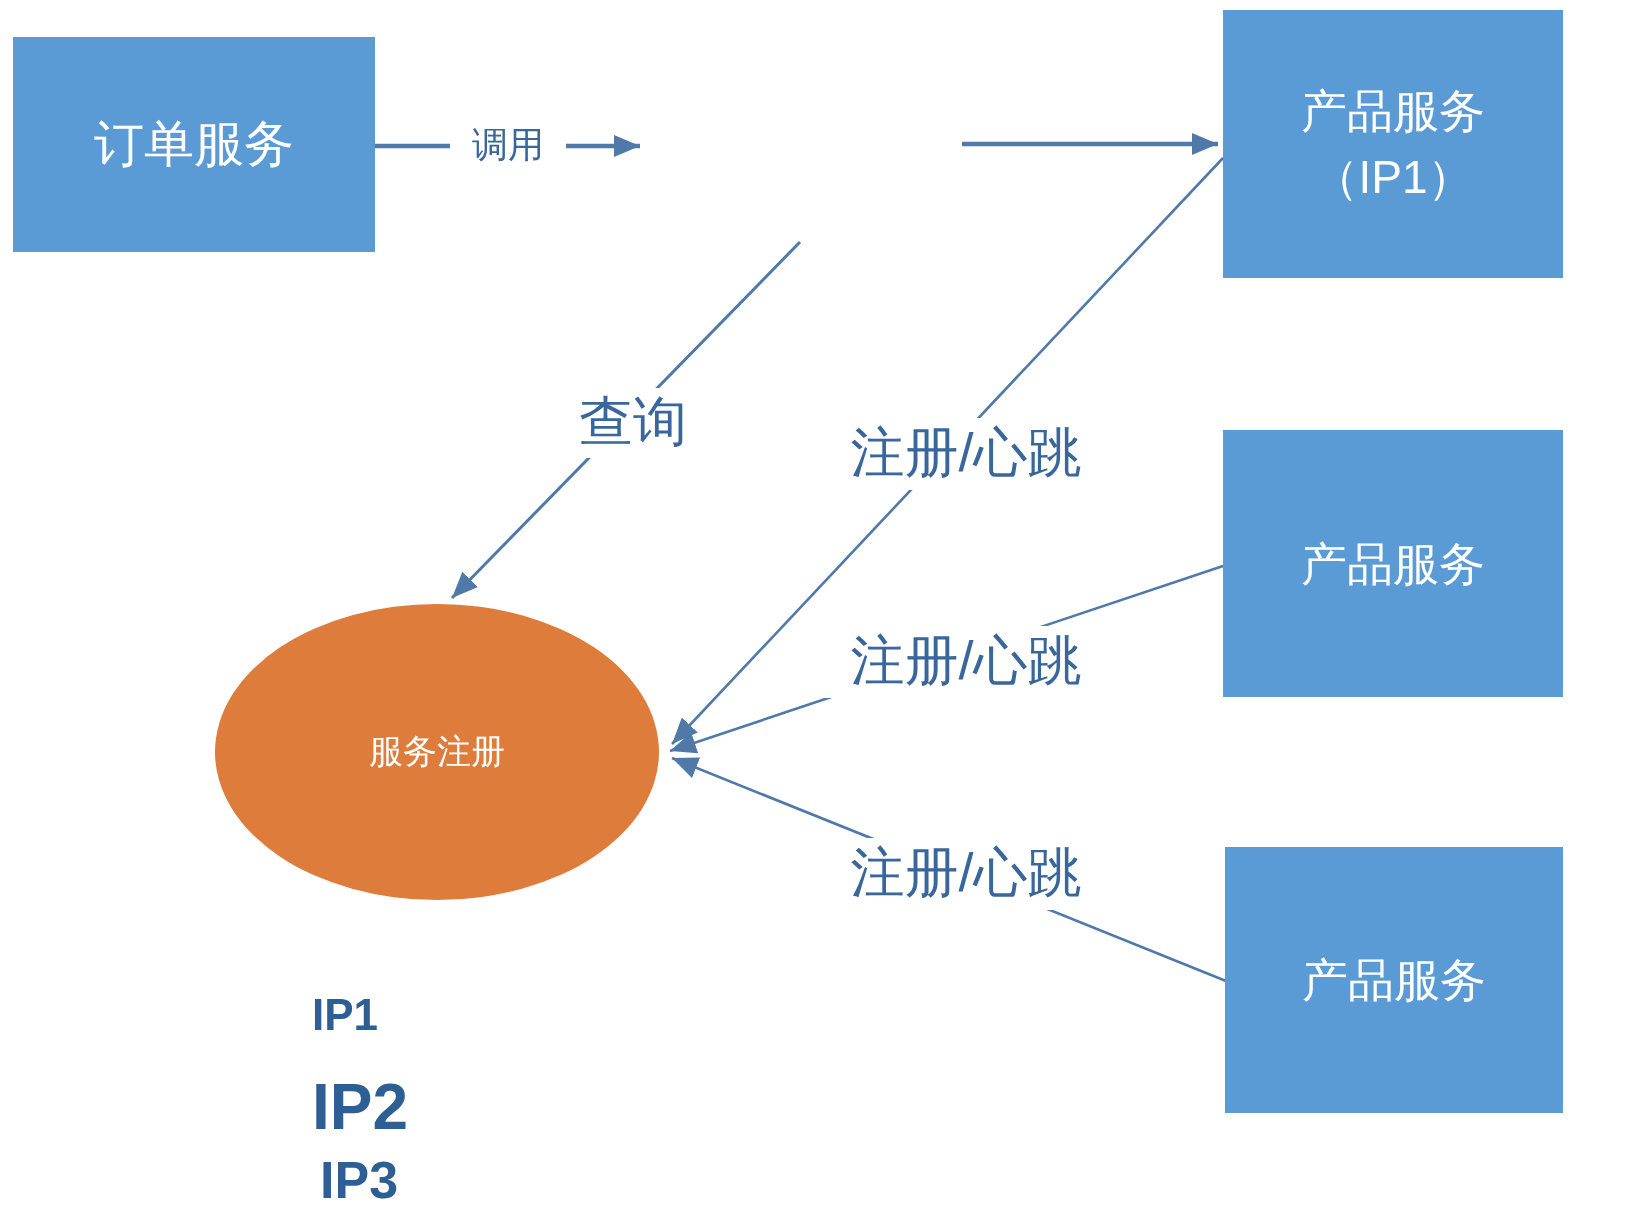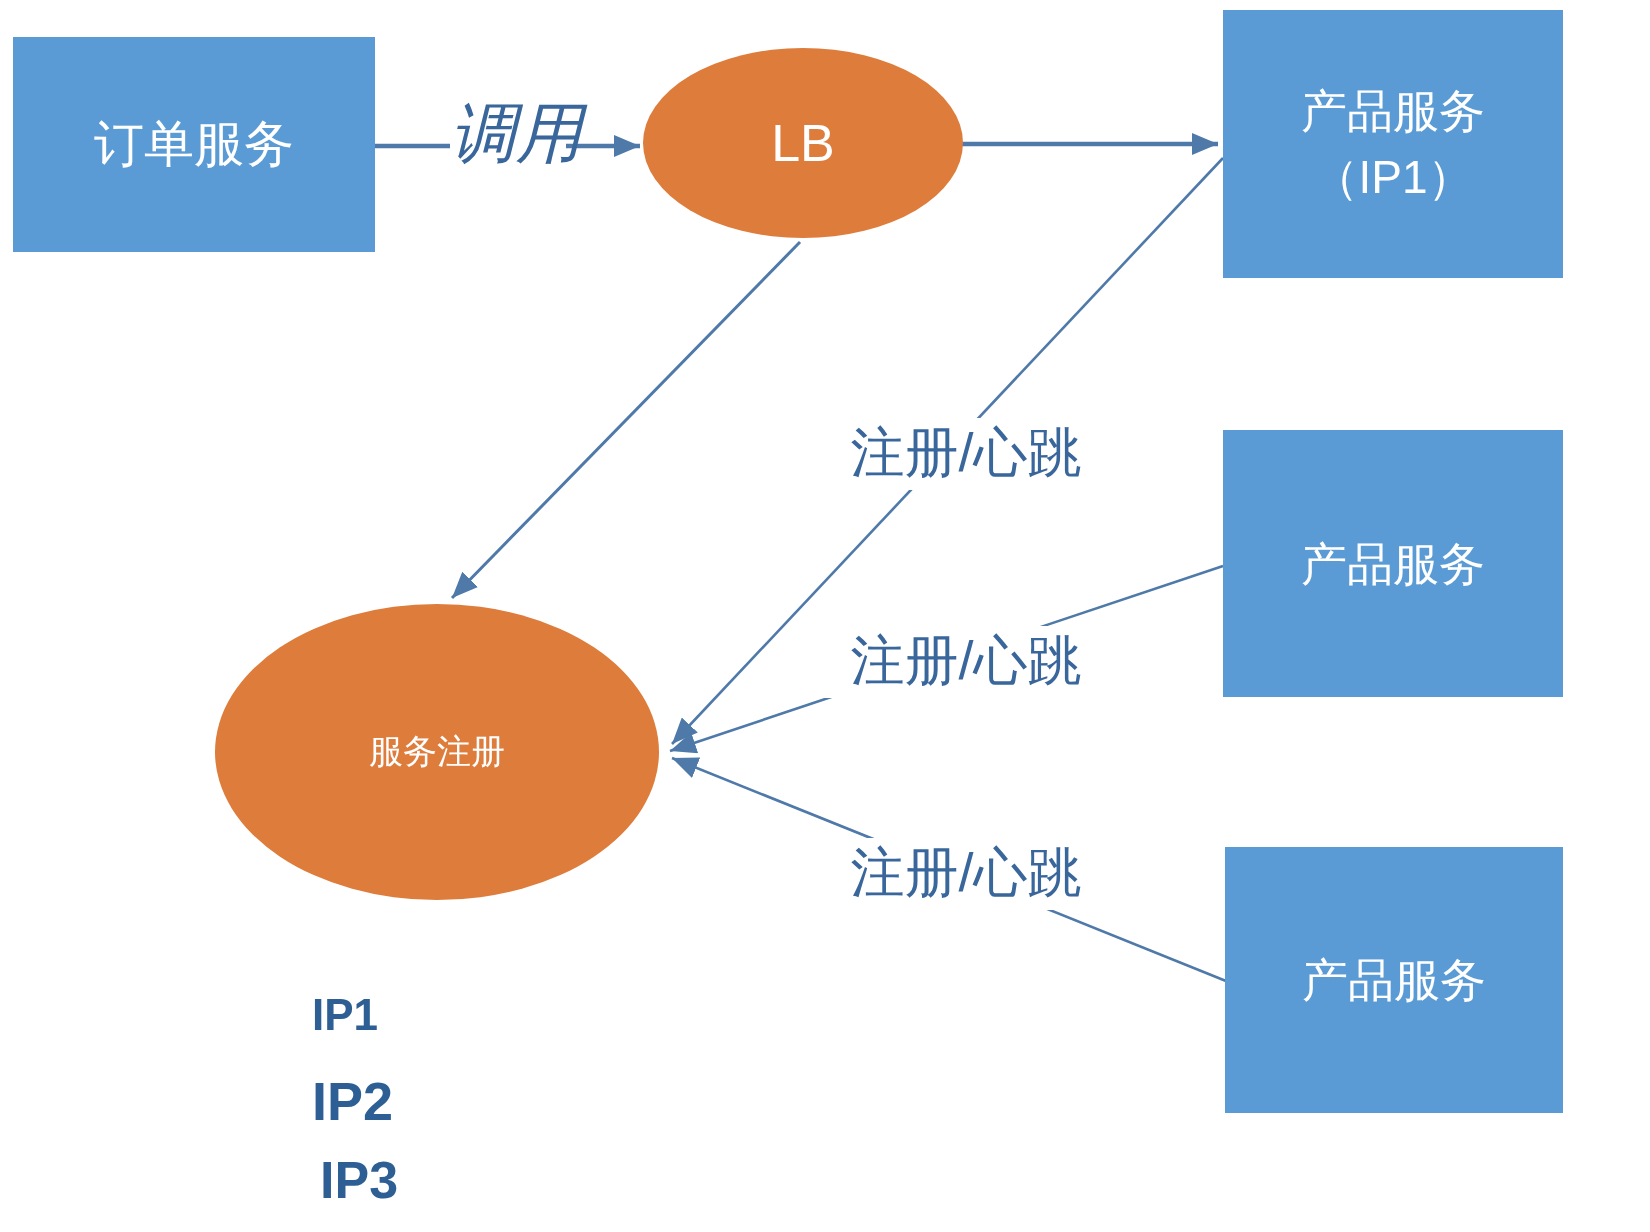--- a/index.html
+++ b/index.html
@@ -34,30 +34,30 @@
   #node-registry{ left: 215px;  top: 604px; width: 444px; height: 296px; font-size: 34px; }
 
   .edge-label {
     position: absolute;
     z-index: 3;
     background: #ffffff;
     color: #3A679B;
     text-align: center;
     white-space: nowrap;
   }
-  #label-call  { left: 450px; top: 101px; width: 116px; height: 66px; font-size: 66px; line-height: 64px; font-style: italic; }
+  #label-call  { left: 450px; top: 113px; width: 116px; height: 66px; font-size: 36px; line-height: 64px; }
   #label-query { left: 566px; top: 388px; width: 134px; height: 70px; font-size: 54px; line-height: 66px; }
   #label-hb1   { left: 820px; top: 418px; width: 292px; height: 72px; font-size: 54px; line-height: 68px; }
   #label-hb2   { left: 820px; top: 626px; width: 292px; height: 72px; font-size: 54px; line-height: 68px; }
   #label-hb3   { left: 820px; top: 838px; width: 292px; height: 72px; font-size: 54px; line-height: 68px; }
 
   .list-text { position: absolute; z-index: 2; color: #2E5F94; white-space: nowrap; }
   #list-title { left: 305px; top: 902px;  font-size: 56px; font-weight: 600; }
   #list-ip1   { left: 312px; top: 990px;  font-size: 44px; font-weight: 700; }
-  #list-ip2   { left: 312px; top: 1070px; font-size: 54px; font-weight: 700; }
+  #list-ip2   { left: 312px; top: 1070px; font-size: 64px; font-weight: 700; }
   #list-ip3   { left: 312px; top: 1150px; font-size: 52px; font-weight: 700; margin-left: 8px; }
 </style>
 </head>
 <body>
 
 <div id="canvas">
 
   <svg id="edges" width="1650" height="1232" viewBox="0 0 1650 1232">
     <defs>
       <marker id="arrow" markerUnits="userSpaceOnUse" markerWidth="28" markerHeight="22" refX="26" refY="11" orient="auto">
@@ -75,42 +75,40 @@
 
     <line x1="1223" y1="566" x2="670" y2="751" stroke="#4E79A9" stroke-width="2.6" marker-end="url(#arrow)"></line>
 
     <line x1="1226" y1="981" x2="672" y2="758" stroke="#4E79A9" stroke-width="2.6" marker-end="url(#arrow)"></line>
   </svg>
 
   <div class="node box" id="node-order">
     <div>订单服务</div>
   </div>
 
-  <div class="node ellipse" id="node-lb">
-    <div>LB</div>
-  </div>
 
   <div class="node box" id="node-ip1">
     <div>产品服务</div>
     <div>（IP1）</div>
   </div>
 
   <div class="node box" id="node-ip2">
     <div>产品服务</div>
   </div>
 
   <div class="node box" id="node-ip3">
     <div>产品服务</div>
   </div>
 
   <div class="node ellipse" id="node-registry">
     <div>服务注册</div>
   </div>
 
   <div class="edge-label" id="label-call">调用</div>
+  <div class="edge-label" id="label-query">查询</div>
   <div class="edge-label" id="label-hb1">注册/心跳</div>
   <div class="edge-label" id="label-hb2">注册/心跳</div>
   <div class="edge-label" id="label-hb3">注册/心跳</div>
 
   <div class="list-text" id="list-ip1">IP1</div>
   <div class="list-text" id="list-ip2">IP2</div>
   <div class="list-text" id="list-ip3">IP3</div>
 
 </div>
 

